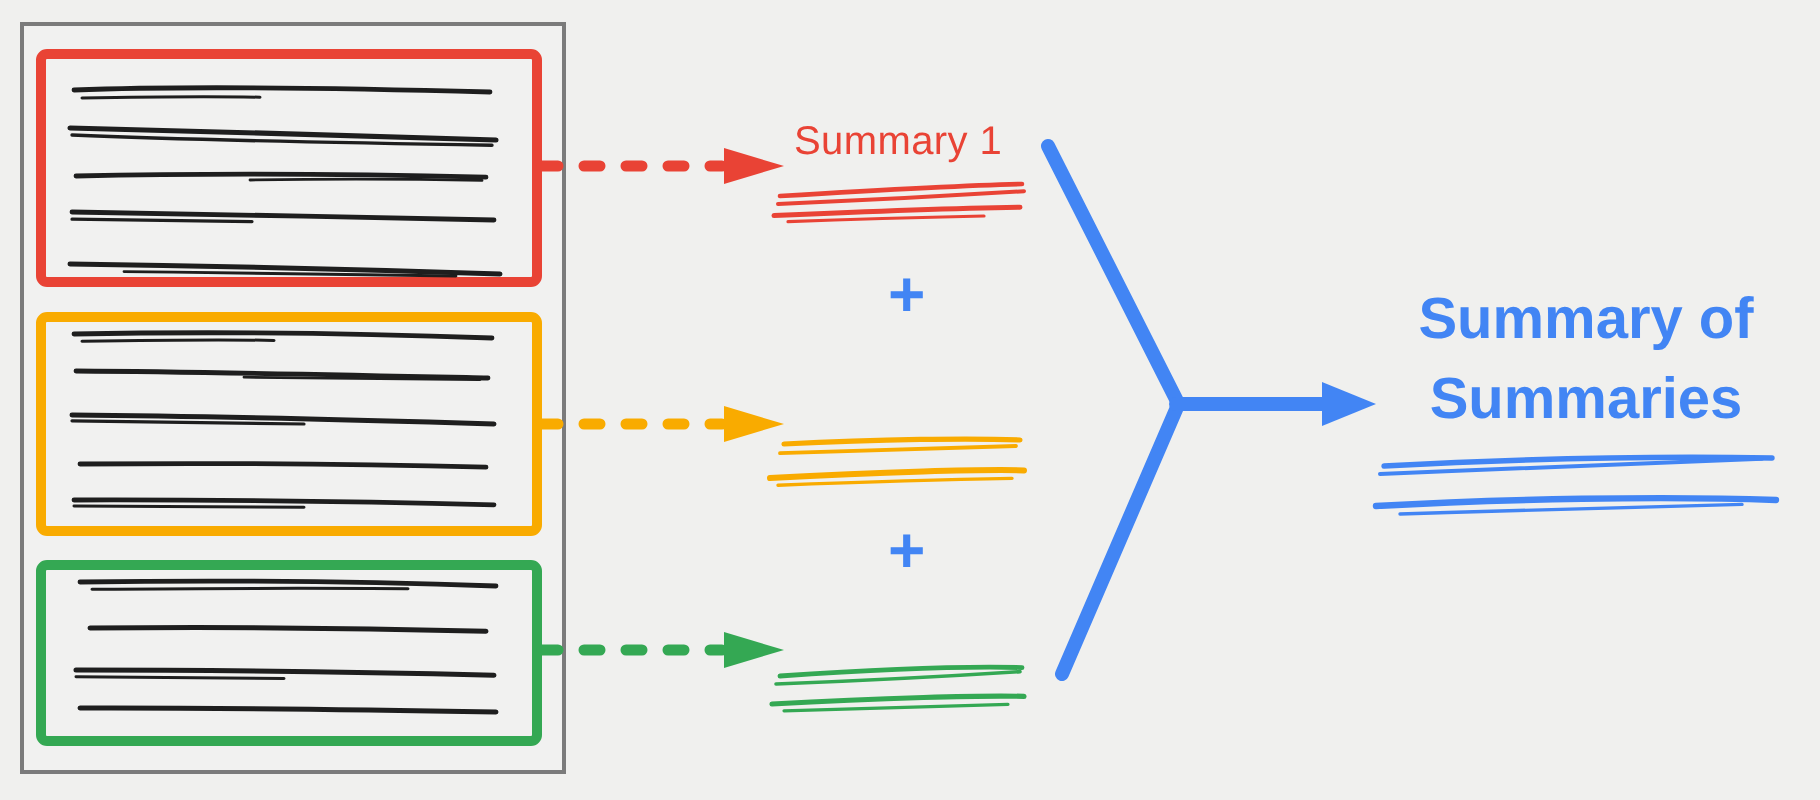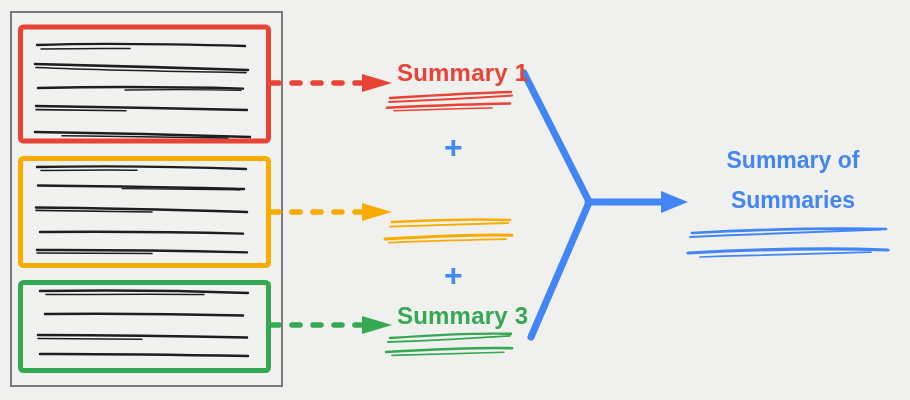--- a/index.html
+++ b/index.html
@@ -37,22 +37,22 @@
     stroke-width: 5.5;
     stroke-linecap: round;
     stroke-dasharray: 8 13;
   }
   .merge { fill: none; stroke-width: 7; stroke-linecap: round; }
   .scrib { fill: none; stroke-linecap: round; }
 
   
   .label {
     position: absolute;
-    font-size: 24px;
-    font-weight: 700;
+    font-size: 20px;
+    font-weight: 400;
     line-height: 1;
     letter-spacing: 0.2px;
     white-space: nowrap;
   }
   .label.red    { left: 397px; top: 61px;  color: var(--red, #E94335); }
   .label.orange { left: 400px; top: 190px; color: var(--orange, #F9AB00); }
   .label.green  { left: 397px; top: 304px; color: var(--green, #34A853); }
   .plus {
     position: absolute;
     left: 444px; top: 131px;
@@ -61,21 +61,21 @@
     font-weight: 700;
     line-height: 1;
   }
   .plus.p2 { top: 259px; }
   .result {
     position: absolute;
     left: 683px; top: 140px;
     width: 220px;
     text-align: center;
     color: var(--blue, #4285F4);
-    font-size: 23px;
+    font-size: 29px;
     font-weight: 700;
     line-height: 40px;
   }
 </style>
 </head>
 <body>
 
 <div class="stage">
   <svg width="910" height="400" viewBox="0 0 910 400">
 
@@ -161,15 +161,14 @@
       <path class="scrib s-blue" stroke-width="2.7" d="M692 233 C 760 229.4, 832 228, 886 229"></path>
       <path class="scrib s-blue" stroke-width="2" d="M690 237 C 758 234, 830 231.6, 881 229.4"></path>
       <path class="scrib s-blue" stroke-width="3.2" d="M688 253 C 752 249.4, 832 248, 888 250"></path>
       <path class="scrib s-blue" stroke-width="1.7" d="M700 257 C 760 255, 822 253.2, 871 252.2"></path>
     </g>
   </svg>
 
   <div class="label red">Summary 1</div>
   <div class="plus">+</div>
   <div class="plus p2">+</div>
-  <div class="label green">Summary 3</div>
   <div class="result">Summary of Summaries</div>
 </div>
 
 </body></html>

